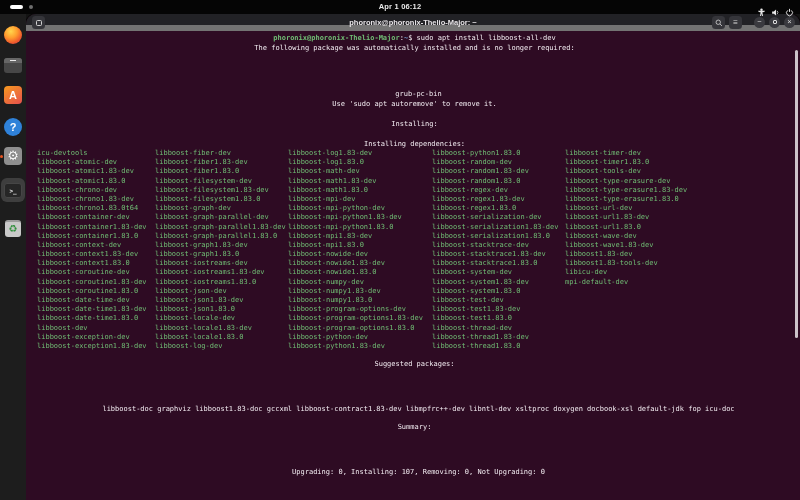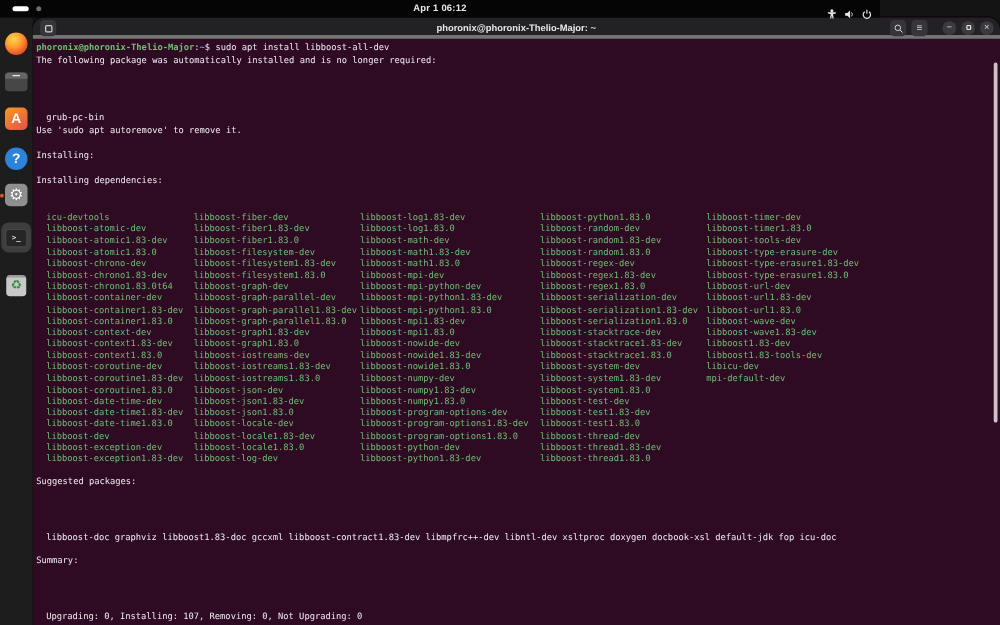--- a/index.html
+++ b/index.html
@@ -1,20 +1,20 @@
 <!DOCTYPE html>
 <html><head>
 <meta charset="utf-8">
 <style>
   * { margin:0; padding:0; box-sizing:border-box; }
   html,body { width:800px; height:500px; overflow:hidden; background:#141414;
               font-family:"Liberation Sans", sans-serif; }
 
   
-  .panel { position:absolute; left:0; top:0; width:704px; height:14px; background:#050505; z-index:30; }
+  .panel { position:absolute; left:0; top:0; width:800px; height:14px; background:#050505; z-index:30; }
   .workspaces { position:absolute; left:10px; top:5px; display:flex; gap:6px; }
   .ws-active { width:13px; height:4px; border-radius:2px; background:#ffffff; }
   .ws-dot { width:4px; height:4px; border-radius:2px; background:#6e6e6e; }
   .clock { position:absolute; left:0; right:0; top:2px; text-align:center;
            font-size:7.5px; font-weight:bold; color:#e9e9e9; letter-spacing:.2px; }
   .status { position:absolute; right:6px; top:2.5px; display:flex; gap:5px; align-items:center; }
 
   
   .dock { position:absolute; left:0; top:14px; width:26px; height:486px; background:#1d1d1d; z-index:20; }
   .dock-item { position:absolute; left:3px; width:20px; height:20px;
@@ -38,47 +38,47 @@
      display:flex; align-items:center; justify-content:center; }
   .icon-trash { width:16px; height:17px; background:#c9c9c9; border-radius:3px; border-top:2px solid #9b9b9b;
      color:#2f8f3c; font-size:10px; line-height:14px; text-align:center; }
   .run-dot { position:absolute; left:0; width:3px; height:3px; border-radius:50%; background:#e95420; }
 
   
   .window { position:absolute; left:26px; top:14px; width:774px; height:486px;
             border-radius:10px 10px 0 0; overflow:hidden; background:#2e0b23;
             box-shadow:0 0 0 1px rgba(0,0,0,.55); z-index:10; }
   .titlebar { position:absolute; left:0; top:0; right:0; height:17px; background:#222226;
-              border-bottom:3px solid #737373; }
+              border-bottom:6px solid #737373; }
   .tb-title { position:absolute; left:0; right:0; top:4px; text-align:center;
               color:#eae7ea; font-size:7.5px; font-weight:bold; }
   .tb-btn { width:13px; height:13px; background:#35353a; border-radius:3.5px; color:#d6d6d6;
             display:flex; align-items:center; justify-content:center; font-size:8px; }
   .tb-left { position:absolute; left:6px; top:2px; }
   .tab-ov-glyph { width:6px; height:6px; border:1px solid #cfcfcf; border-radius:1.5px; }
   .tb-right { position:absolute; right:5px; top:2px; display:flex; gap:4px; align-items:center; }
   .circle-btn { width:11px; height:11px; border-radius:50%; background:#3a3a3f; color:#dcdcdc;
                 font-size:7.5px; line-height:10px; text-align:center; }
   .gap { width:4px; }
   .max-glyph { display:inline-block; width:4px; height:4px; border:1px solid #dcdcdc; border-radius:1px; margin-top:2.5px; }
 
   
   .termbody { position:absolute; left:0; top:17px; right:0; bottom:0;
      font-family:"DejaVu Sans Mono","Liberation Mono", monospace;
      font-size:7px; color:#f3edf2; }
   .term { padding:2px 0 0 3px; }
-  .tline { height:10px; line-height:10px; white-space:pre; }
+  .tline { height:10px; line-height:10px; white-space:pre;text-align:center; }
   .tline.s { height:9px; line-height:9px; }
   .ind { padding-left:8px;margin-top:36px; }
   .green { color:#70bd74; }
   .bold { font-weight:bold; }
   .blue { color:#729fcf; }
   .deps-grid { margin-left:8px; display:grid; grid-auto-flow:column;
      grid-template-rows:repeat(22, 9.2px); grid-template-columns:118px 133px 144px 133px auto;
-     color:#70bd74;margin-top:21px; }
+     color:#70bd74; }
   .dep { line-height:9.2px; white-space:nowrap; }
   .cursor { display:inline-block; width:4px; height:8px; background:#f3edf2;
             vertical-align:-1px; margin-left:4px; }
   .scrollbar-thumb { position:absolute; right:2px; top:19px; width:3px; height:288px;
             background:#cdc3ca; border-radius:2px; }
 </style>
 </head>
 <body>
 
 <div class="panel">

